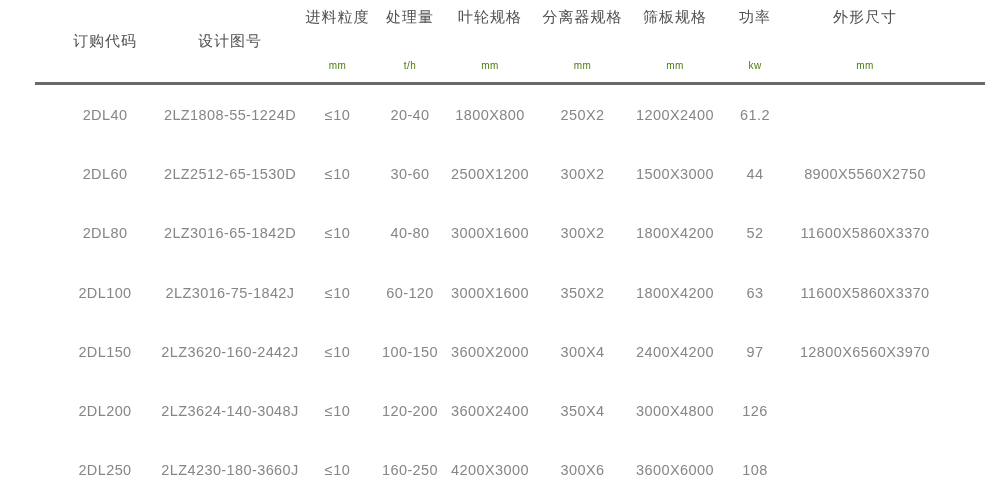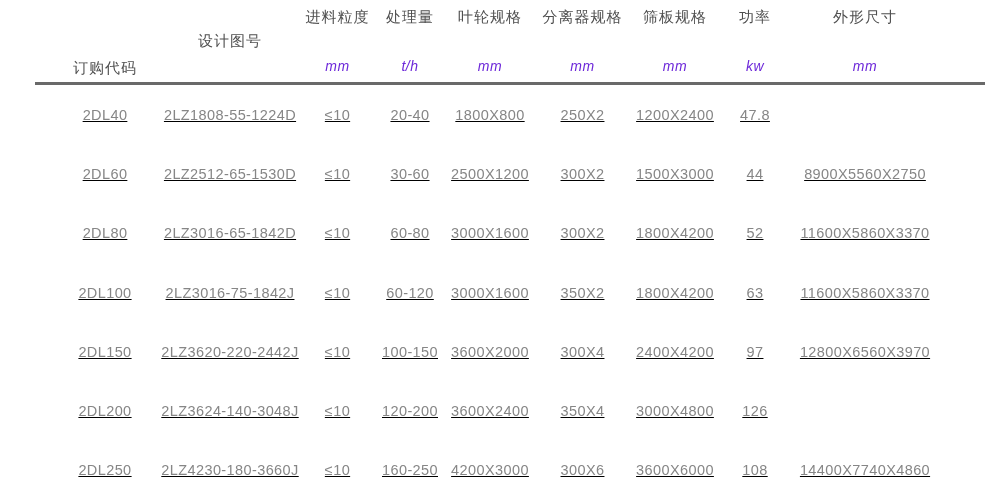--- a/index.html
+++ b/index.html
@@ -30,47 +30,45 @@
     height: 82px;
   }
   .hcell {
     display: flex;
     flex-direction: column;
     justify-content: center;
     align-items: center;
     gap: 29px;
     height: 82px;
   }
-  .hcell.c0 { padding-left: 15px; margin-top: 27px; }
+  .hcell.c0 { padding-left: 15px; }
   .hcell.c8 { padding-right: 45px; }
   .htitle {
     font-size: 15px;
     line-height: 20px;
     color: #4f4f4f;
     letter-spacing: 1px;
     white-space: nowrap;
   }
   .hunit {
-    font-size: 14px;
+    font-size: 10px;
     line-height: 20px;
-    color: #6d28d9;
+    color: #4d7c0f;
     letter-spacing: 0.5px;
     white-space: nowrap;
-    font-style: italic;
   }
   .hunit:empty { display: none; }
   
   .divider {
     height: 3px;
     background: #696969;
   }
   
   .row {
     height: 59.3px;
-    text-decoration: underline;
   }
   .cell {
     display: flex;
     align-items: center;
     justify-content: center;
     font-size: 14.5px;
     color: #868686;
     letter-spacing: 0.4px;
     white-space: nowrap;
   }
@@ -123,40 +121,40 @@
     <div class="divider"></div>
 
     <div class="row grid-row">
       <div class="cell">2DL40</div>
       <div class="cell">2LZ1808-55-1224D</div>
       <div class="cell">≤10</div>
       <div class="cell">20-40</div>
       <div class="cell">1800X800</div>
       <div class="cell">250X2</div>
       <div class="cell">1200X2400</div>
-      <div class="cell">47.8</div>
+      <div class="cell">61.2</div>
     </div>
 
     <div class="row grid-row">
       <div class="cell">2DL60</div>
       <div class="cell">2LZ2512-65-1530D</div>
       <div class="cell">≤10</div>
       <div class="cell">30-60</div>
       <div class="cell">2500X1200</div>
       <div class="cell">300X2</div>
       <div class="cell">1500X3000</div>
       <div class="cell">44</div>
       <div class="cell">8900X5560X2750</div>
     </div>
 
     <div class="row grid-row">
       <div class="cell">2DL80</div>
       <div class="cell">2LZ3016-65-1842D</div>
       <div class="cell">≤10</div>
-      <div class="cell">60-80</div>
+      <div class="cell">40-80</div>
       <div class="cell">3000X1600</div>
       <div class="cell">300X2</div>
       <div class="cell">1800X4200</div>
       <div class="cell">52</div>
       <div class="cell">11600X5860X3370</div>
     </div>
 
     <div class="row grid-row">
       <div class="cell">2DL100</div>
       <div class="cell">2LZ3016-75-1842J</div>
@@ -164,21 +162,21 @@
       <div class="cell">60-120</div>
       <div class="cell">3000X1600</div>
       <div class="cell">350X2</div>
       <div class="cell">1800X4200</div>
       <div class="cell">63</div>
       <div class="cell">11600X5860X3370</div>
     </div>
 
     <div class="row grid-row">
       <div class="cell">2DL150</div>
-      <div class="cell">2LZ3620-220-2442J</div>
+      <div class="cell">2LZ3620-160-2442J</div>
       <div class="cell">≤10</div>
       <div class="cell">100-150</div>
       <div class="cell">3600X2000</div>
       <div class="cell">300X4</div>
       <div class="cell">2400X4200</div>
       <div class="cell">97</div>
       <div class="cell">12800X6560X3970</div>
     </div>
 
     <div class="row grid-row">
@@ -194,17 +192,16 @@
 
     <div class="row grid-row">
       <div class="cell">2DL250</div>
       <div class="cell">2LZ4230-180-3660J</div>
       <div class="cell">≤10</div>
       <div class="cell">160-250</div>
       <div class="cell">4200X3000</div>
       <div class="cell">300X6</div>
       <div class="cell">3600X6000</div>
       <div class="cell">108</div>
-      <div class="cell">14400X7740X4860</div>
     </div>
 
   </div>
 </div>
 
 </body></html>

